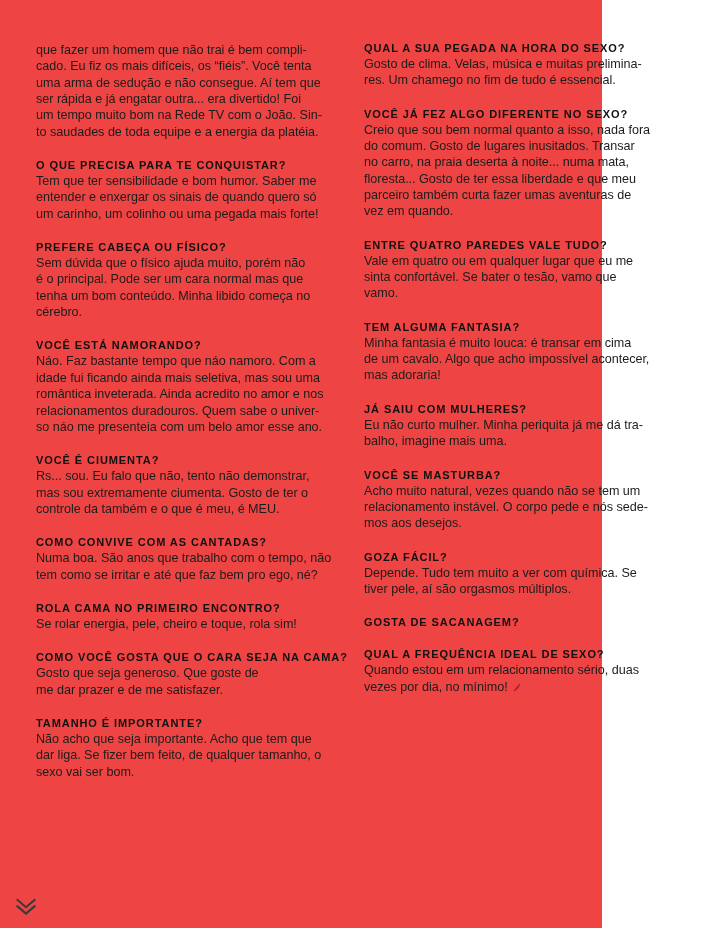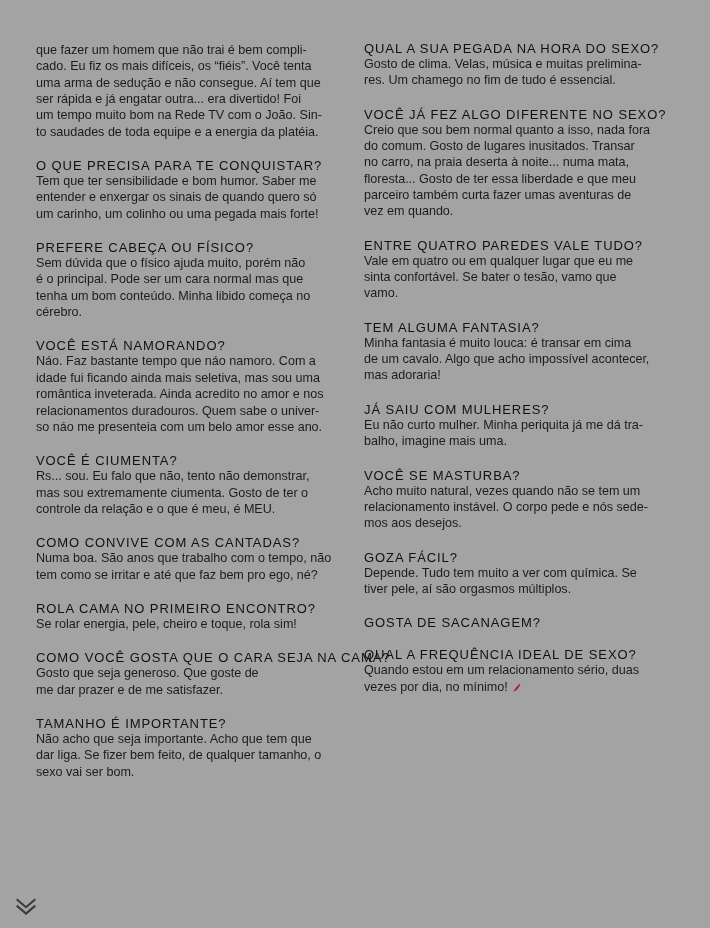--- a/index.html
+++ b/index.html
@@ -13,23 +13,23 @@
     font-family: "Liberation Sans", "DejaVu Sans", sans-serif;
     color: #1a1a1a;
     position: relative;
     overflow: hidden;
   }
 
   .page {
     position: absolute;
     left: 0;
     top: 0;
-    width: 710px;
+    width: 602px;
     height: 928px;
-    background: #a3a3a3;
+    background: #ef4444;
   }
 
   .columns {
     position: absolute;
     left: 36px;
     top: 42px;
     width: 638px;
     display: flex;
     flex-direction: row;
     align-items: flex-start;
@@ -42,22 +42,22 @@
   }
 
   .qa-block {
     margin: 0 0 19px 0;
   }
   .qa-block.lead {
     margin-bottom: 19px;
   }
 
   .q-heading {
-    font-size: 13px;
-    font-weight: normal;
+    font-size: 11px;
+    font-weight: bold;
     letter-spacing: 0.92px;
     line-height: 13px;
     color: #111111;
     margin: 0 0 1px 0;
     text-transform: uppercase;
     white-space: nowrap;
   }
 
   .a-body {
     font-size: 12.6px;
@@ -126,21 +126,21 @@
 idade fui ficando ainda mais seletiva, mas sou uma
 romântica inveterada. Ainda acredito no amor e nos
 relacionamentos duradouros. Quem sabe o univer-
 so náo me presenteia com um belo amor esse ano.</p>
       </div>
 
       <div class="qa-block">
         <p class="q-heading">VOCÊ É CIUMENTA?</p>
         <p class="a-body">Rs... sou. Eu falo que não, tento não demonstrar,
 mas sou extremamente ciumenta. Gosto de ter o
-controle da relação e o que é meu, é MEU.</p>
+controle da também e o que é meu, é MEU.</p>
       </div>
 
       <div class="qa-block">
         <p class="q-heading">COMO CONVIVE COM AS CANTADAS?</p>
         <p class="a-body">Numa boa. São anos que trabalho com o tempo, não
 tem como se irritar e até que faz bem pro ego, né?</p>
       </div>
 
       <div class="qa-block">
         <p class="q-heading">ROLA CAMA NO PRIMEIRO ENCONTRO?</p>

